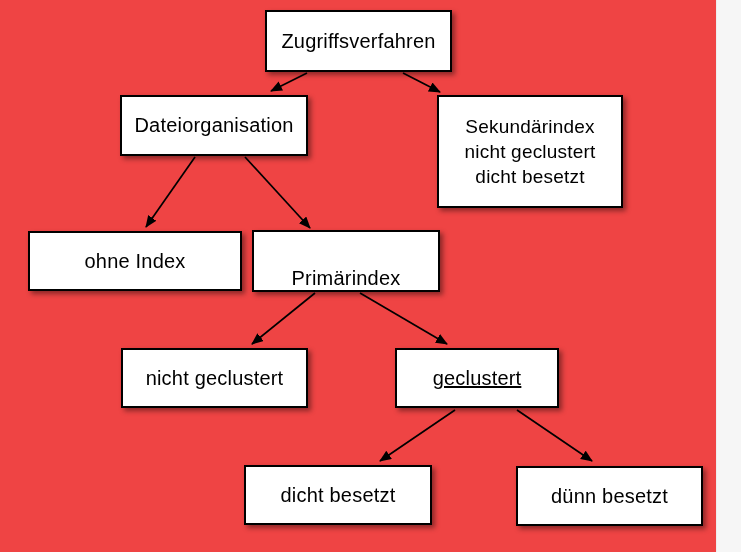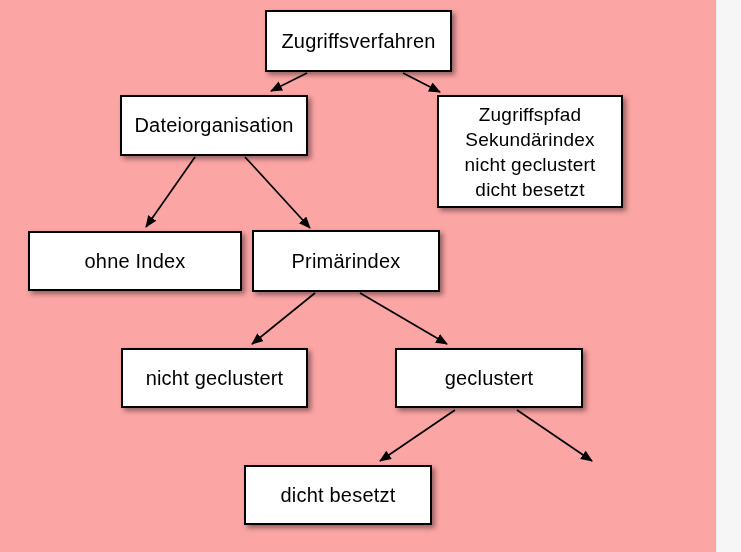--- a/index.html
+++ b/index.html
@@ -4,21 +4,21 @@
 <style>
   html, body {
     margin: 0;
     padding: 0;
     background: #ffffff;
   }
   .stage {
     position: relative;
     width: 741px;
     height: 552px;
-    background: #fca5a5;
+    background: #ef4444;
     overflow: hidden;
     font-family: "Liberation Sans", sans-serif;
   }
   .right-band {
     position: absolute;
     top: 0;
     right: 0;
     width: 24px;
     height: 552px;
     background: #f6f6f6;
@@ -81,42 +81,44 @@
 
   <div class="node" style="left:265px; top:10px; width:187px; height:62px;">
     <span class="ln">Zugriffsverfahren</span>
   </div>
 
   <div class="node" style="left:120px; top:95px; width:188px; height:61px;">
     <span class="ln">Dateiorganisation</span>
   </div>
 
   <div class="node multi" style="left:437px; top:95px; width:186px; height:113px;">
-    <div class="ln">Zugriffspfad</div>
     <div class="ln it">Sekundärindex</div>
     <div class="ln it">nicht geclustert</div>
     <div class="ln it">dicht besetzt</div>
   </div>
 
   <div class="node" style="left:28px; top:231px; width:214px; height:60px;">
     <span class="ln">ohne Index</span>
   </div>
 
-  <div class="node" style="left:252px; top:230px; width:188px; height:62px;">
+  <div class="node" style="left:252px; top:230px; width:188px; height:62px;align-items:flex-end;">
     <span class="ln">Primärindex</span>
   </div>
 
   <div class="node" style="left:121px; top:348px; width:187px; height:60px;">
     <span class="ln">nicht geclustert</span>
   </div>
 
-  <div class="node" style="left:395px; top:348px; width:188px; height:60px;">
+  <div class="node" style="left:395px; top:348px; width:164px; height:60px;text-decoration:underline;">
     <span class="ln">geclustert</span>
   </div>
 
   <div class="node" style="left:244px; top:465px; width:188px; height:60px;">
     <span class="ln">dicht besetzt</span>
   </div>
 
+  <div class="node" style="left:516px; top:466px; width:187px; height:60px;">
+    <span class="ln">dünn besetzt</span>
+  </div>
 
   <div class="right-band"></div>
 
 </div>
 
 </body></html>

